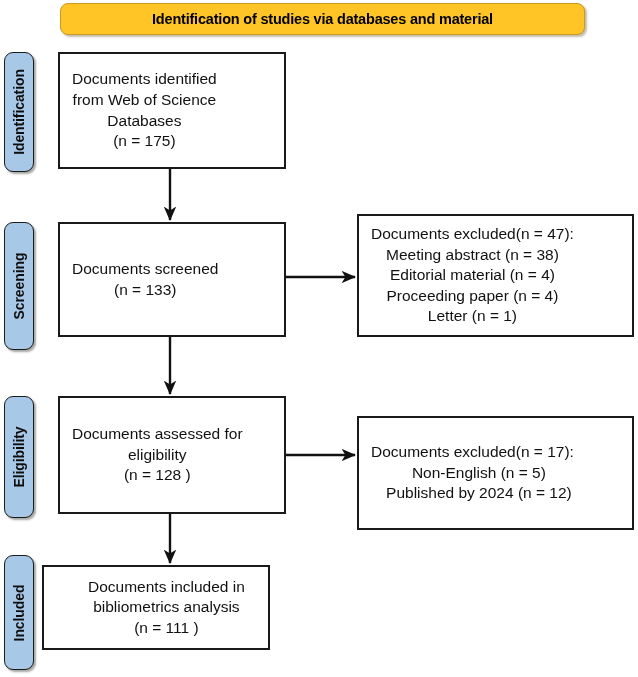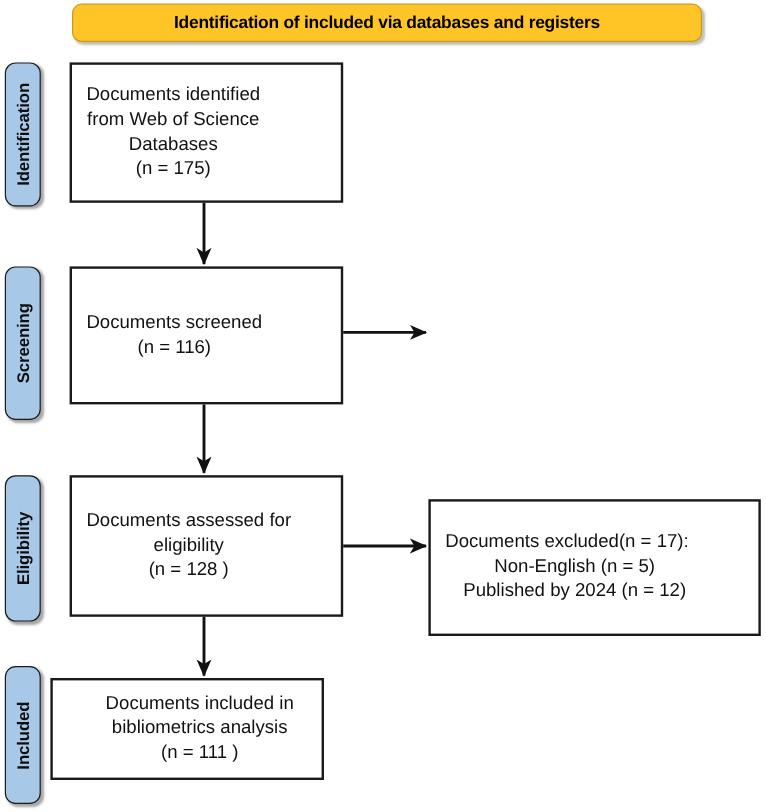--- a/index.html
+++ b/index.html
@@ -100,21 +100,21 @@
     height: 677px;
     pointer-events: none;
   }
 </style>
 </head>
 <body>
 
 <div id="diagram">
 
   <div class="banner">
-    <span class="banner-text">Identification of included via databases and registers</span>
+    <span class="banner-text">Identification of studies via databases and material</span>
   </div>
 
   <div class="stage-tab" style="top:52px; height:120px;">
     <span class="stage-label">Identification</span>
   </div>
 
   <div class="stage-tab" style="top:222px; height:128px;">
     <span class="stage-label">Screening</span>
   </div>
 
@@ -128,23 +128,30 @@
 
   <div class="box" style="left:58px; top:52px; width:228px; height:117px;">
     <div class="box-text">Documents identified
 from Web of Science
 Databases
 (n = 175)</div>
   </div>
 
   <div class="box" style="left:58px; top:222px; width:228px; height:115px;">
     <div class="box-text">Documents screened
-(n = 116)</div>
+(n = 133)</div>
   </div>
 
+  <div class="box" style="left:357px; top:214px; width:277px; height:123px;">
+    <div class="box-text">Documents excluded(n = 47):
+Meeting abstract (n = 38)
+Editorial material (n = 4)
+Proceeding paper (n = 4)
+Letter (n = 1)</div>
+  </div>
 
   <div class="box" style="left:58px; top:396px; width:228px; height:118px;">
     <div class="box-text">Documents assessed for
 eligibility
 (n = 128 )</div>
   </div>
 
   <div class="box" style="left:357px; top:400px; width:277px; height:114px;margin-top:16px;">
     <div class="box-text indented">Documents excluded(n = 17):
    Non-English (n = 5)

